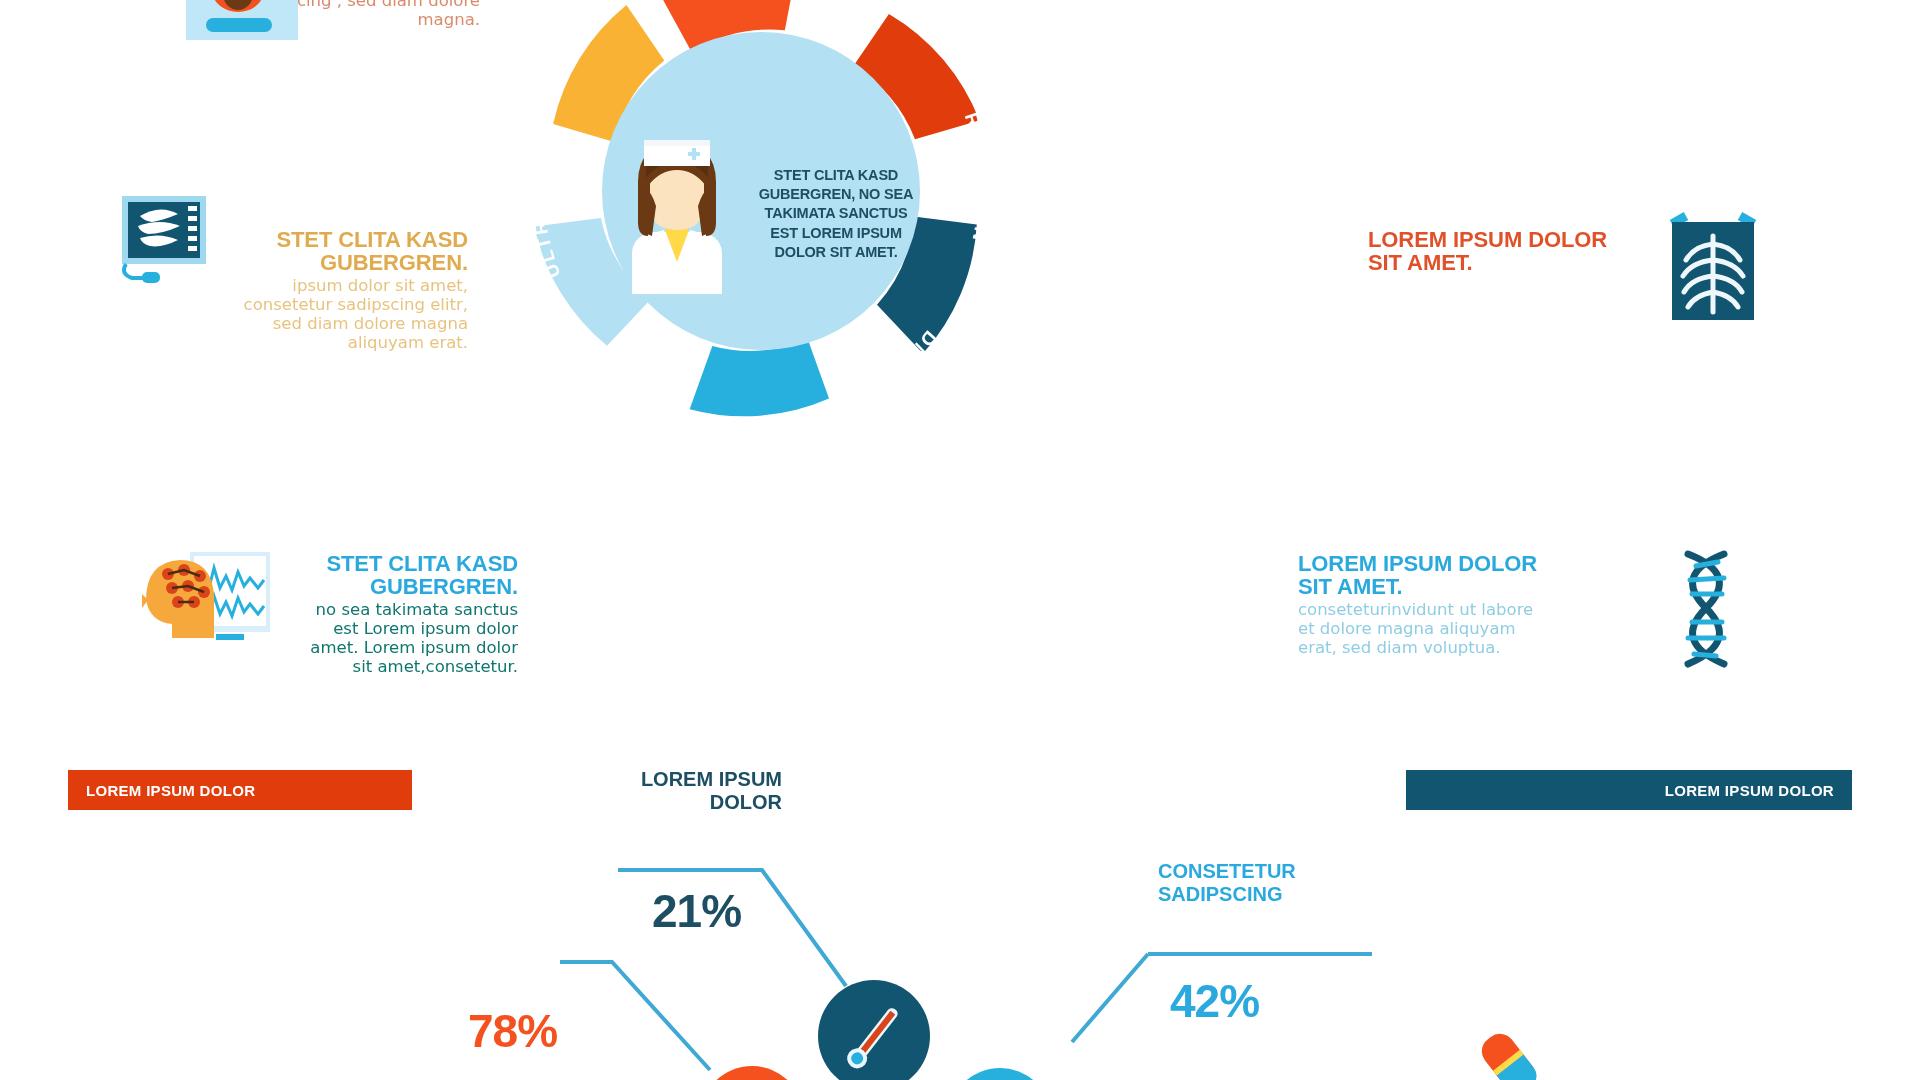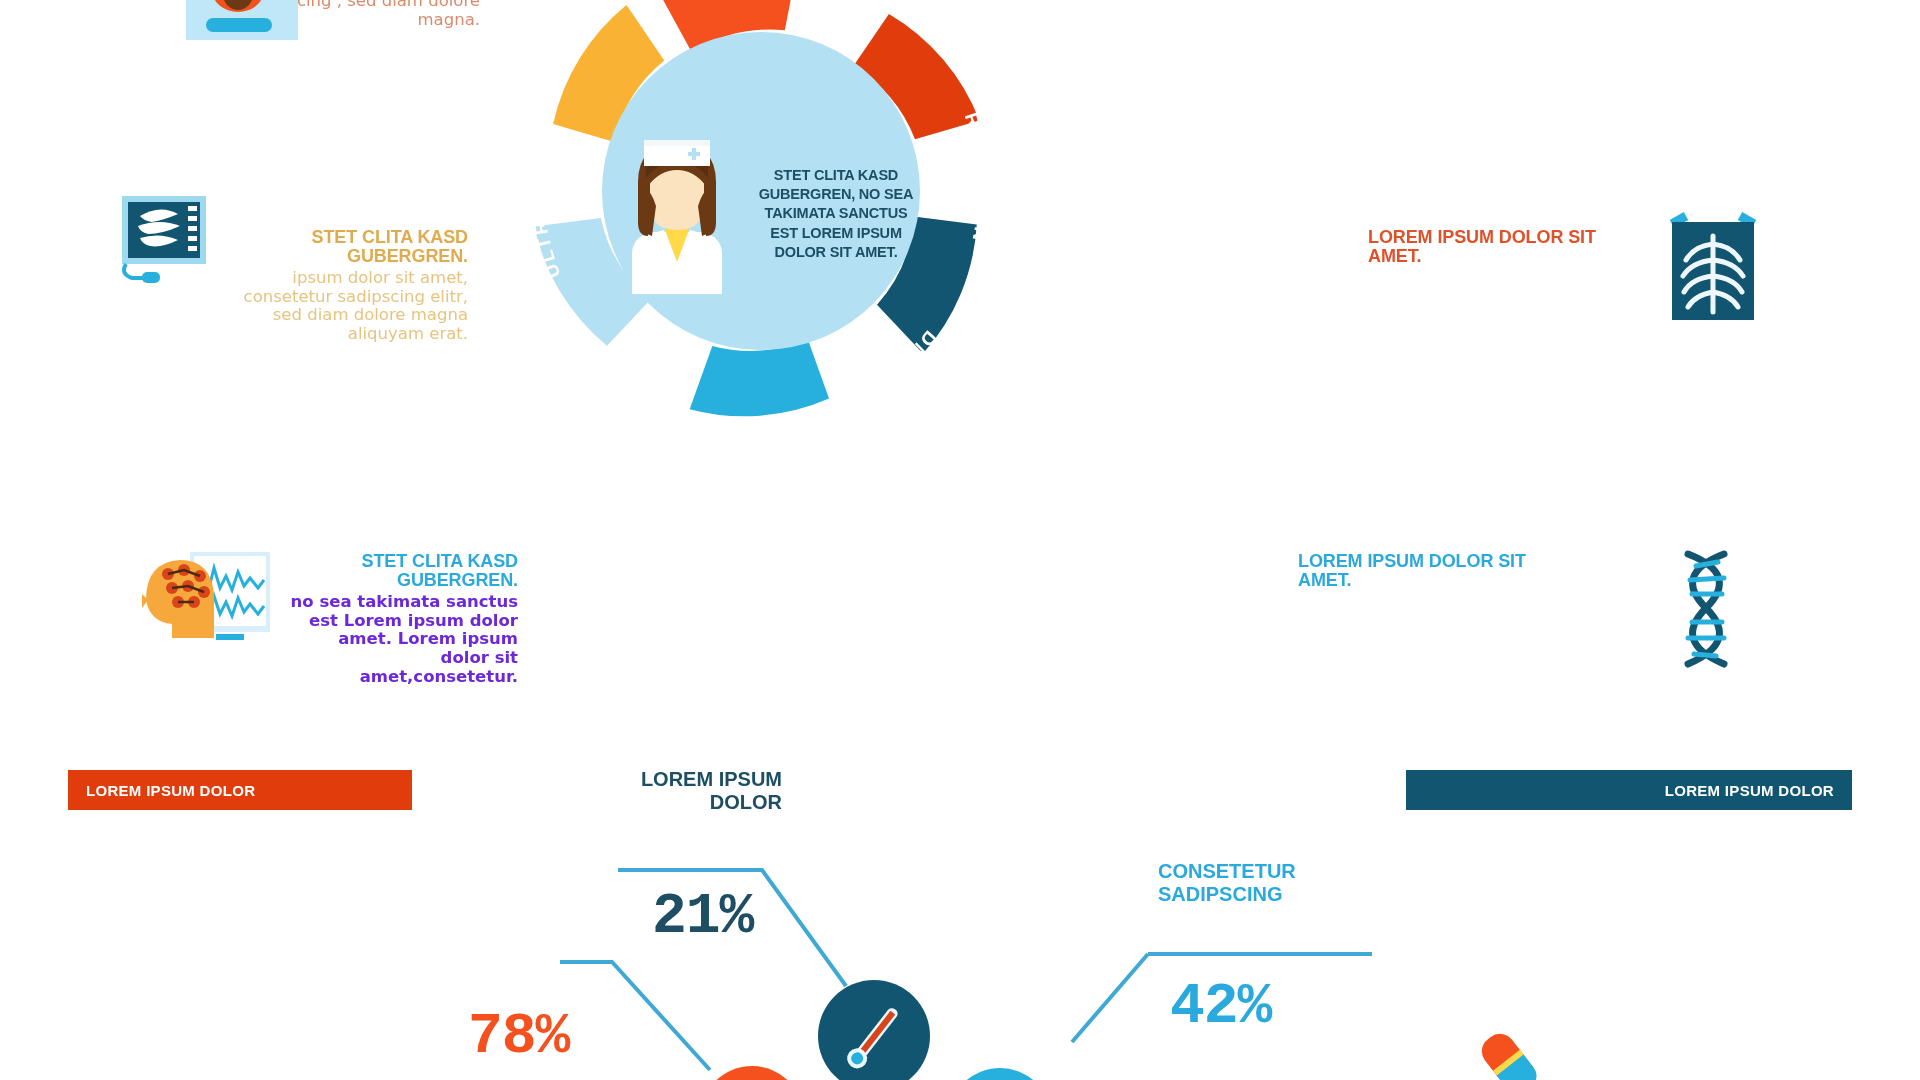--- a/index.html
+++ b/index.html
@@ -59,21 +59,21 @@
     color: #1d4e63; font-size: 14.5px; line-height: 1.32;
     margin-top: 8px;
   }
 
   
   #nurse { width: 150px; height: 168px; position: relative; }
 
   
   .info { position: absolute; }
   .info .title {
-    font-size: 18px; line-height: 1.05; margin-bottom: 3px;
+    font-size: 22px; line-height: 1.05; margin-bottom: 3px;
     font-family: "Liberation Sans Narrow", "Liberation Sans", sans-serif;
     font-weight: 700; text-transform: uppercase; letter-spacing: -0.1px;
   }
   .info .para { font-size: 16.5px; }
 
   
   .panel { position: absolute; }
   .panel .bar {
     height: 40px; display: flex; align-items: center;
     padding: 0 18px;
@@ -88,22 +88,22 @@
   
   #stats { position: absolute; left: 560px; top: 780px; width: 820px; height: 300px; }
   .stat-label {
     position: absolute;
     font-family: "Liberation Sans Narrow", "Liberation Sans", sans-serif;
     font-weight: 700; text-transform: uppercase;
     font-size: 20px; line-height: 1.16;
   }
   .stat-pct {
     position: absolute;
-    font-family: Liberation Mono, monospace;
-    font-weight: 700; font-size: 58px; letter-spacing: -1px; text-align: center;
+    font-family: Liberation Sans, sans-serif;
+    font-weight: 700; font-size: 46px; letter-spacing: -1px; text-align: center;
   }
   .bubble { position: absolute; border-radius: 50%; }
 
   
   .icon-box { position: absolute; }
 </style>
 </head>
 <body>
 
 <div id="stage">
@@ -248,21 +248,21 @@
         <path d="M51 64 Q30 66 22 80"></path>
         <path d="M51 64 Q72 66 80 80"></path>
         <path d="M51 80 Q33 83 26 95"></path>
         <path d="M51 80 Q69 83 76 95"></path>
       </g>
     </svg>
   </div>
 
   <div class="info" style="left:288px; top:552px; width:230px; text-align:right;">
     <div class="title" style="color:#29a9dd;">STET CLITA KASD GUBERGREN.</div>
-    <div class="para body-txt" style="color:#6d28d9;font-weight:bold;">no sea takimata sanctus est Lorem ipsum dolor amet. Lorem ipsum dolor sit amet,consetetur.</div>
+    <div class="para body-txt" style="color:#0f766e;">no sea takimata sanctus est Lorem ipsum dolor amet. Lorem ipsum dolor sit amet,consetetur.</div>
   </div>
   <div class="icon-box" style="left:132px; top:538px; width:142px; height:116px;">
     <svg viewBox="0 0 142 116" width="142" height="116">
 
       <rect x="58" y="14" width="80" height="80" fill="#d8eefb"></rect>
       <rect x="62" y="18" width="72" height="70" fill="#ffffff"></rect>
       <polyline points="64,46 70,36 76,54 82,30 88,50 94,38 100,52 106,34 112,48 118,40 126,50 132,42" stroke="#27b0de" stroke-width="3" fill="none"></polyline>
       <polyline points="64,72 70,62 76,80 82,58 88,76 94,64 100,78 106,60 112,74 118,66 126,76 132,68" stroke="#27b0de" stroke-width="3" fill="none"></polyline>
       <rect x="84" y="96" width="28" height="6" fill="#27b0de"></rect>
 
@@ -282,20 +282,21 @@
       <g stroke="#4a2a12" stroke-width="2.5" fill="none">
         <path d="M36 36 L52 32 L68 38"></path>
           <path d="M40 50 L56 48 L72 54"></path>
         <path d="M46 64 L62 64"></path>
       </g>
     </svg>
   </div>
 
   <div class="info" style="left:1298px; top:552px; width:240px; text-align:left;">
     <div class="title" style="color:#29a9dd;">LOREM IPSUM DOLOR SIT AMET.</div>
+    <div class="para body-txt" style="color:#8fcde4;">conseteturinvidunt ut labore et dolore magna aliquyam erat, sed diam voluptua.</div>
   </div>
   <div class="icon-box" style="left:1636px; top:548px; width:120px; height:122px;">
     <svg viewBox="0 0 120 122" width="120" height="122">
       <g stroke="#125570" stroke-width="7" fill="none" stroke-linecap="round">
         <path d="M88 6 Q36 26 70 60 Q104 94 52 116"></path>
         <path d="M52 6 Q104 26 70 60 Q36 94 88 116"></path>
       </g>
       <g stroke="#27b0de" stroke-width="5" stroke-linecap="round">
         <line x1="60" y1="18" x2="82" y2="14"></line>
         <line x1="54" y1="32" x2="88" y2="30"></line>

